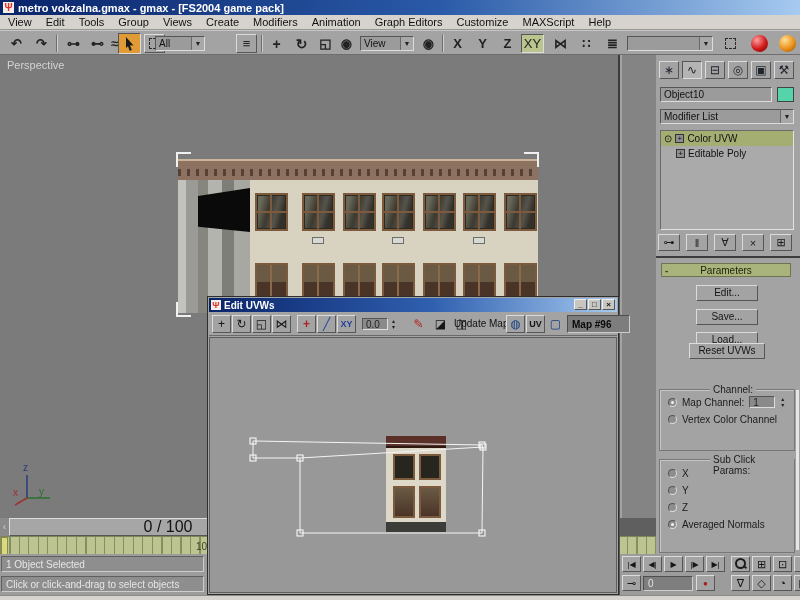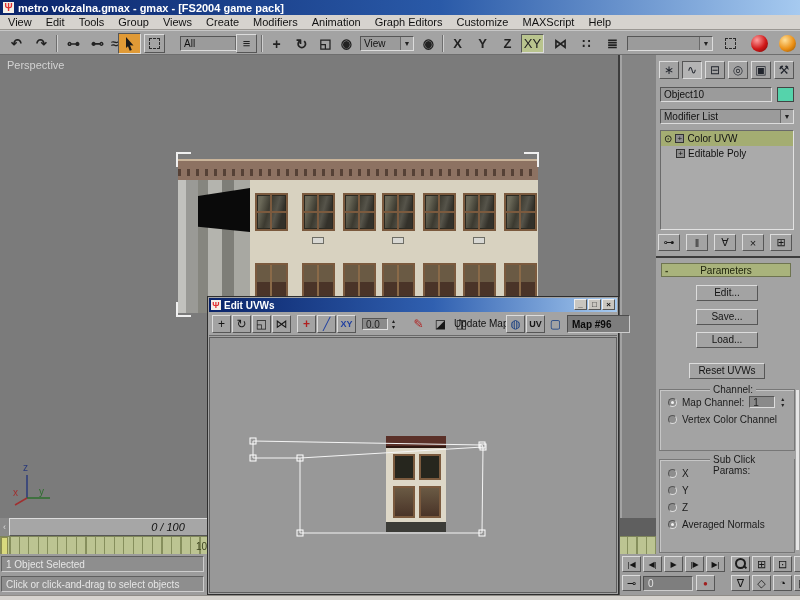--- a/index.html
+++ b/index.html
@@ -112,21 +112,21 @@
   .radio.sel::after { content:""; position:absolute; left:2px; top:2px; width:3px; height:3px; border-radius:50%; background:#f2f2f2; }
   .spin-field { width:26px; height:12px; background:#8a8a8a; border:1px solid; border-color:#555 #ddd #ddd #555;
     color:#222; padding-left:3px; line-height:11px; }
   .spin-arrows { display:flex; flex-direction:column; font-size:6px; line-height:6px; color:#222; margin-left:1px; }
   .cp-scroll { position:absolute; left:140px; top:335px; width:3px; height:160px; background:#e6e6e6; }
 
   
   .timeslider { position:absolute; left:0; top:518px; width:656px; height:18px; background:#5f5f5f; display:flex; }
   .ts-arrow { width:9px; height:18px; background:#8a8a8a; color:#ddd; font-size:9px; display:flex; align-items:center; justify-content:center; }
   .ts-handle { width:318px; height:18px; background:#a6a6a6; border:1px solid; border-color:#dcdcdc #565656 #565656 #dcdcdc;
-    font-size:11px; color:#111; display:flex; align-items:center; justify-content:center;font-style:italic; }
+    font-size:16px; color:#111; display:flex; align-items:center; justify-content:center; }
   .ts-next { width:24px; height:18px; background:#8a8a8a; border:1px solid; border-color:#cfcfcf #4e4e4e #4e4e4e #cfcfcf;
     color:#ddd; font-size:9px; display:flex; align-items:center; justify-content:center; }
   .trackbar { position:absolute; left:0; top:536px; width:656px; height:18px; background:#bcc492;
     background-image:repeating-linear-gradient(90deg, rgba(80,90,40,.5) 0 1px, transparent 1px 9.5px);
     border-top:1px solid #7e855a; }
   .tb-label { position:absolute; top:4px; font-size:10px; color:#3c431f; }
   .tb-marker { position:absolute; left:1px; top:0; width:7px; height:18px; background:#d9d97e; border:1px solid #8a8a50; }
 
   
   .bottombar { position:absolute; left:0; top:554px; width:800px; height:41px; background:#9c9c9c; }
@@ -205,21 +205,21 @@
     <div class="tbtn flat" style="left:87px">⊷</div>
     <div class="tbtn flat" style="left:104px">≈</div>
     <div class="tbtn pressed-orange" style="left:118px;width:23px;height:21px;top:2px">
       <svg width="11" height="14" viewBox="0 0 11 14">
           <path d="M2 0 L9.5 8.5 L6 8.2 L7.8 13 L5.7 13.8 L4 9.2 L2 11 Z" fill="#1a1a1a"></path>
         </svg>
     </div>
     <div class="tbtn raised" style="left:144px">
         <span class="dashed-sq"></span>
       </div>
-    <div class="dd" style="left:180px;width:69px">
+    <div class="dd" style="left:155px;width:50px">
       <span class="dval">All</span>
       <span class="darr">▼</span>
     </div>
     <div class="tbtn raised" style="left:236px">≡</div>
     <div class="tsep" style="left:261px"></div>
     <div class="tbtn flat" style="left:266px;font-size:14px">+</div>
     <div class="tbtn flat" style="left:291px;font-size:14px">↻</div>
     <div class="tbtn flat" style="left:315px">◱</div>
     <div class="tbtn flat" style="left:336px">◉</div>
     <div class="dd" style="left:360px;width:54px">
@@ -333,21 +333,21 @@
       <div class="stk">⊞</div>
     </div>
     <div class="cp-div"></div>
     <div class="rollout">
       <span class="minus">-</span>
       <span>Parameters</span>
     </div>
     <div class="cpbtn" style="top:230px">Edit...</div>
     <div class="cpbtn" style="top:254px">Save...</div>
     <div class="cpbtn" style="top:277px">Load...</div>
-    <div class="cpbtn" style="top:308px;left:33px;width:76px">Reset UVWs</div>
+    <div class="cpbtn" style="top:288px;left:33px;width:76px">Reset UVWs</div>
 
     <div class="groupbox" style="top:334px;height:62px">
       <span class="gb-legend">Channel:</span>
       <div class="radio-row">
         <span class="radio sel"></span>
         <span>Map Channel:</span>
         <span class="spin-field">1</span>
         <span class="spin-arrows">
           <span>▴</span>
           <span>▾</span>

